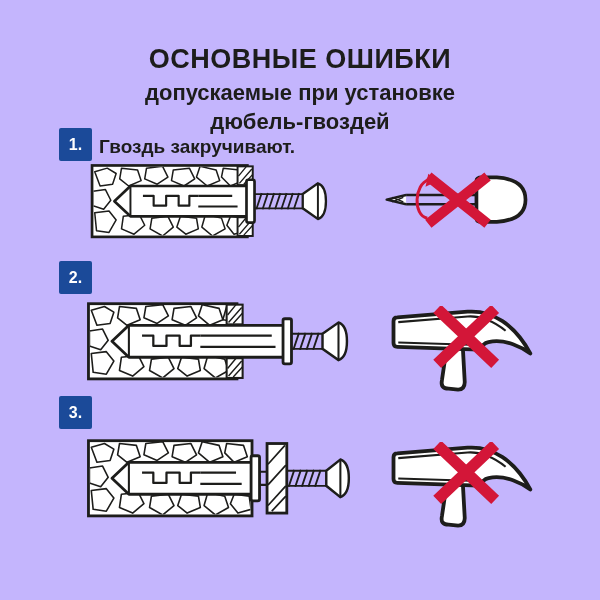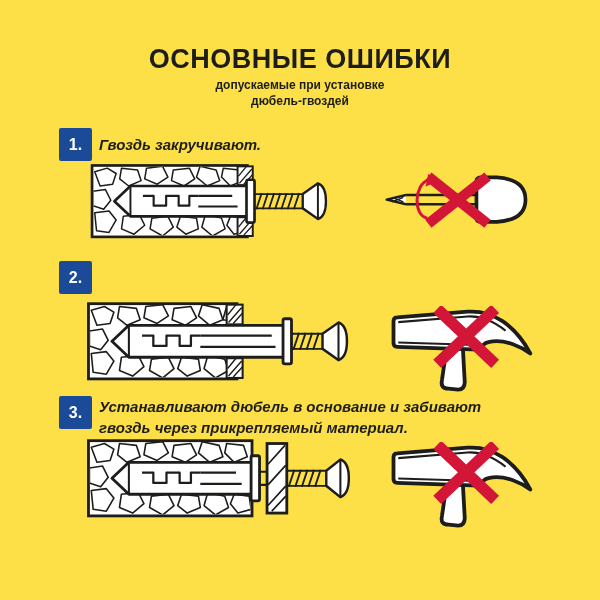--- a/index.html
+++ b/index.html
@@ -3,40 +3,40 @@
 <meta charset="utf-8">
 <style>
   :root{
     --accent-blue:#1b4a99;
     --error-red:#d31638;
     --line-black:#1d1d1b;
     --shade-gray:#d9d9d9;
   }
   html,body{margin:0;padding:0;background:#fff;}
   .page{
-    position:relative;width:600px;height:600px;background:#fde047;
+    position:relative;width:600px;height:600px;background:#c4b5fd;
     font-family:"Liberation Sans", sans-serif;color:var(--line-black);
     overflow:hidden;
   }
   .main-title{
     position:absolute;top:44px;left:0;width:600px;text-align:center;
     font-size:27px;font-weight:bold;letter-spacing:.5px;margin:0;
   }
   .subtitle{
     position:absolute;top:78px;left:0;width:600px;text-align:center;
-    font-size:12px;font-weight:bold;line-height:1.32;white-space:pre-line;margin:0;
+    font-size:22px;font-weight:bold;line-height:1.32;white-space:pre-line;margin:0;
   }
   .badge{
     position:absolute;left:59px;width:33px;height:33px;background:var(--accent-blue);
     color:#fff;font-size:16px;font-weight:bold;display:flex;align-items:center;
     justify-content:center;border-radius:2px;
   }
   .desc{
-    position:absolute;left:99px;margin:0;font-size:15px;font-weight:bold;
-    line-height:1.4;white-space:pre-line;font-style:italic;
+    position:absolute;left:99px;margin:0;font-size:19px;font-weight:bold;
+    line-height:1.4;white-space:pre-line;
   }
   .b1{top:128px}.b2{top:261px}.b3{top:396px}
   .d1{top:134px}.d2{top:261px}.d3{top:396px}
   .fig{position:absolute;}
   .f1l{top:161px;left:84px;width:250px;}
   .f1r{top:170px;left:382px;width:150px;}
   .f2l{top:299px;left:80px;width:282px;}
   .f2r{top:306px;left:384px;width:152px;}
   .f3l{top:436px;left:80px;width:282px;}
   .f3r{top:442px;left:384px;width:152px;}
@@ -165,22 +165,20 @@
     <g stroke="var(--line-black)" stroke-linejoin="round" fill="#fff">
       <path d="M66,44 L61,78 Q59,87 68,87 L78,88 Q85,88 85,80 L83,44 Z" stroke-width="4"></path>
       <path d="M14,12 L88,6 C114,4 138,20 154,50 C146,44 128,34 110,38 C105,39 103,42 102,46 L100,46 L14,43 Q10,43 10,39 L10,16 Q10,12 14,12 Z" stroke-width="4"></path>
       <path d="M15,17 L88,11 C101,10 116,16 128,26" stroke-width="2.2" fill="none"></path>
       <path d="M15,38.5 L99,41" stroke-width="2.2" fill="none"></path>
     </g>
     <path d="M56,3 L117,61 M117,3 L56,61" stroke="var(--error-red)" stroke-width="12"></path>
   </svg>
 
   <div class="badge b3">3.</div>
-  <p class="desc d3">Устанавливают дюбель в основание и забивают
-гвоздь через прикрепляемый материал.</p>
 
   <svg class="fig f3l" viewBox="0 0 300 90">
     <defs>
         <clipPath id="wc3">
           <rect x="10.5" y="6.5" width="171" height="77"></rect>
         </clipPath>
       </defs>
     <g>
       <rect x="9" y="5" width="174" height="80" fill="#fff" stroke="var(--line-black)" stroke-width="3"></rect>
       <g clip-path="url(#wc3)" stroke="var(--line-black)" stroke-width="1.7" fill="#fff" stroke-linejoin="round">

